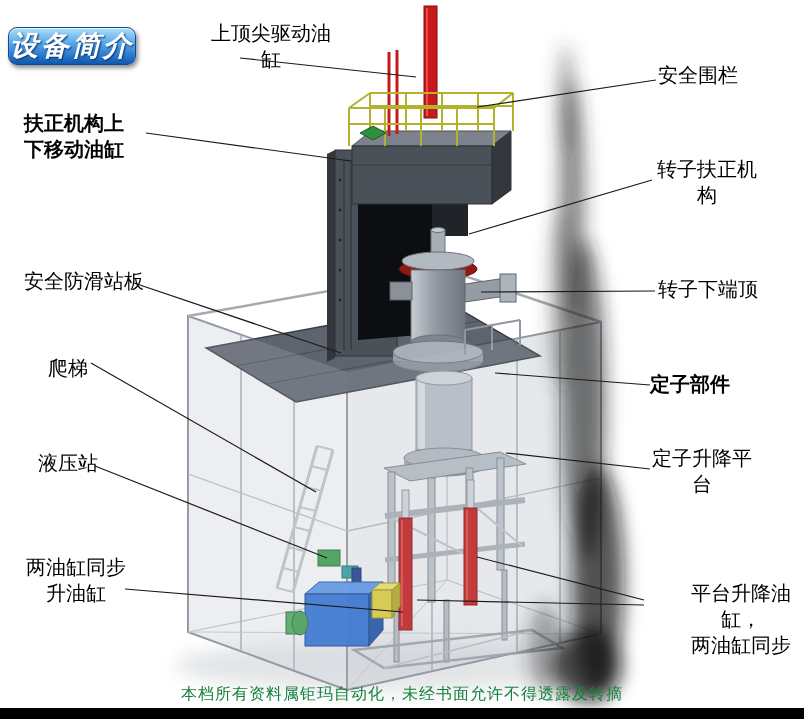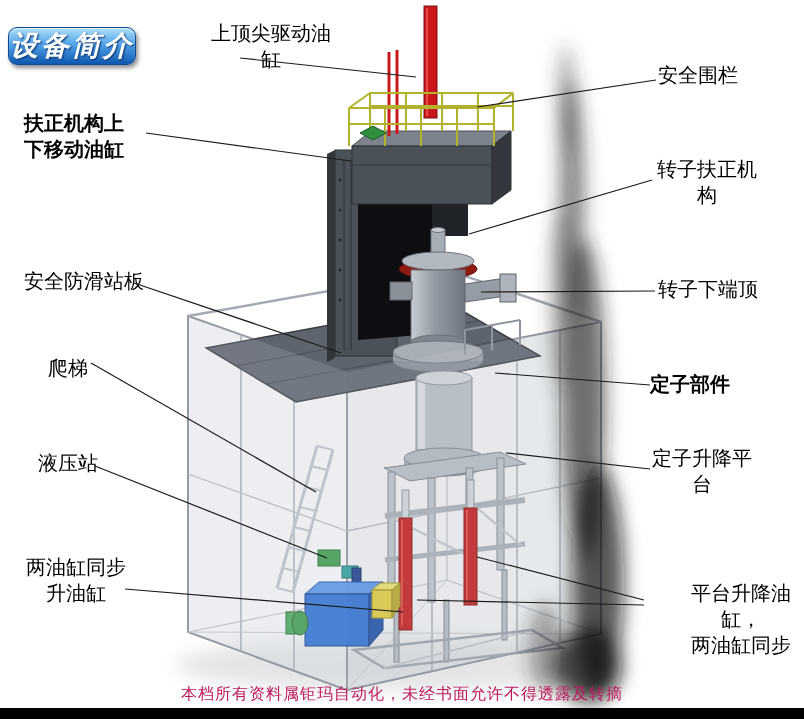--- a/index.html
+++ b/index.html
@@ -28,21 +28,21 @@
   .callout {
     position:absolute; z-index:4;
     white-space:pre-line;
     font-family:"Liberation Serif","DejaVu Serif",serif;
     font-size:20px; line-height:26px; color:#000;text-align:center;
   }
   .footer-text {
     position:absolute; left:0; top:684px; width:804px; z-index:4;
     text-align:center;
     font-family:Liberation Mono, monospace;
-    font-size:16px; letter-spacing:1px; color:#be185d;
+    font-size:16px; letter-spacing:1px; color:#15803d;
   }
   .bottom-bar {
     position:absolute; left:0; bottom:0; width:804px; height:11px;
     background:#000; z-index:5;
   }
 </style>
 </head>
 <body>
 
 <svg class="layer art" viewBox="0 0 804 719">

